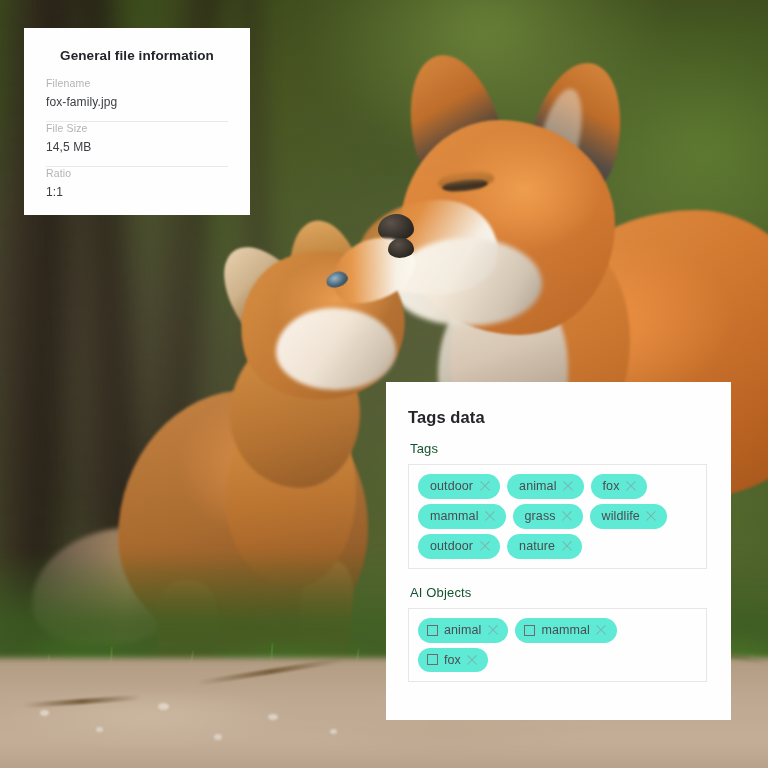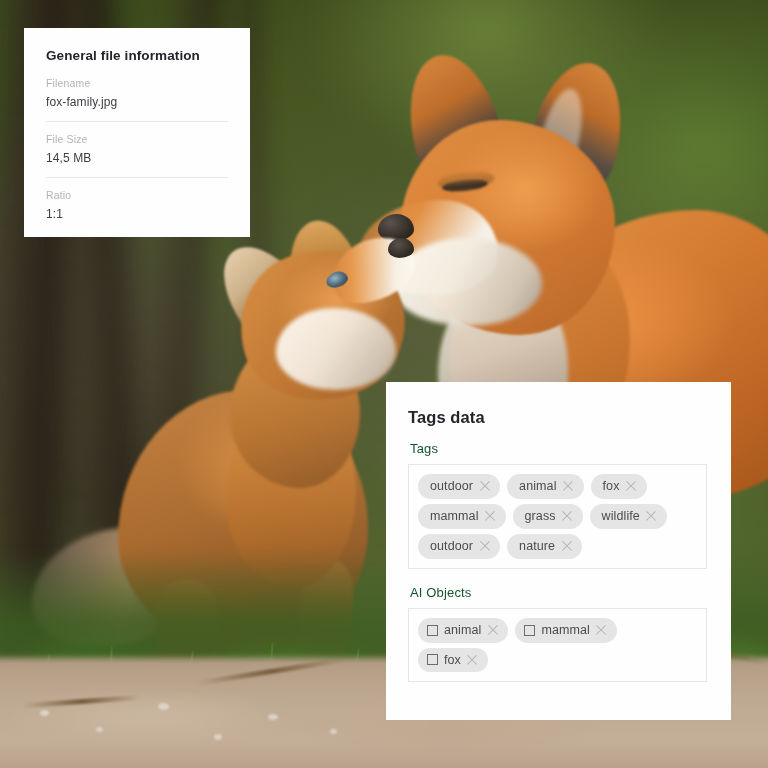--- a/index.html
+++ b/index.html
@@ -297,27 +297,27 @@
     width: 226px;
     padding: 20px 22px 16px 22px;
   }
 
   .panel-title {
     font-size: 13.5px;
     font-weight: bold;
     color: #23252a;
     letter-spacing: .1px;
     margin: 0 0 14px 0;
+    text-align: center;
   }
 
   .field-group { padding-top: 0; }
   .field-group + .field-group {
     border-top: 1px solid #e9e9e9;
     margin-top: 12px;
-    padding-top: 11px;
   }
   .field-label {
     font-size: 10.5px;
     color: #b3b3b3;
     margin-bottom: 6px;
     letter-spacing: .15px;
   }
   .field-value {
     font-size: 12px;
     color: #3b3d42;
@@ -358,21 +358,21 @@
     display: flex;
     flex-wrap: wrap;
     gap: 7px;
     margin-bottom: 5px;
   }
 
   .chip {
     display: inline-flex;
     align-items: center;
     gap: 6px;
-    background: #e5e5e5;
+    background: #5eead4;
     border-radius: 999px;
     padding: 4px 10px 4px 12px;
     font-size: 12.5px;
     color: #4a4c51;
     letter-spacing: .1px;
     line-height: 1.35;
     white-space: nowrap;
   }
   .chip.obj { padding-left: 9px; }
 

